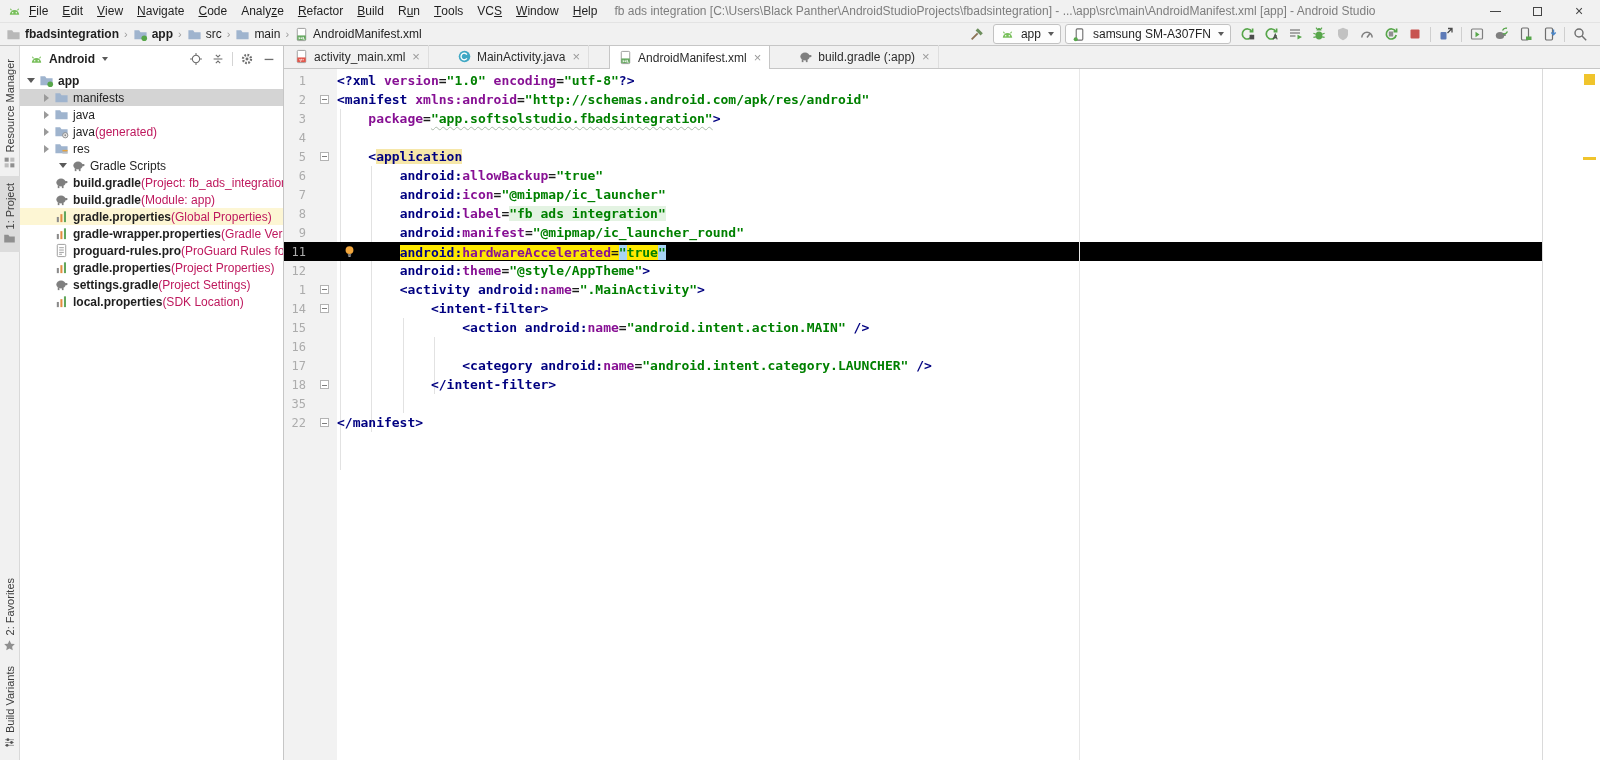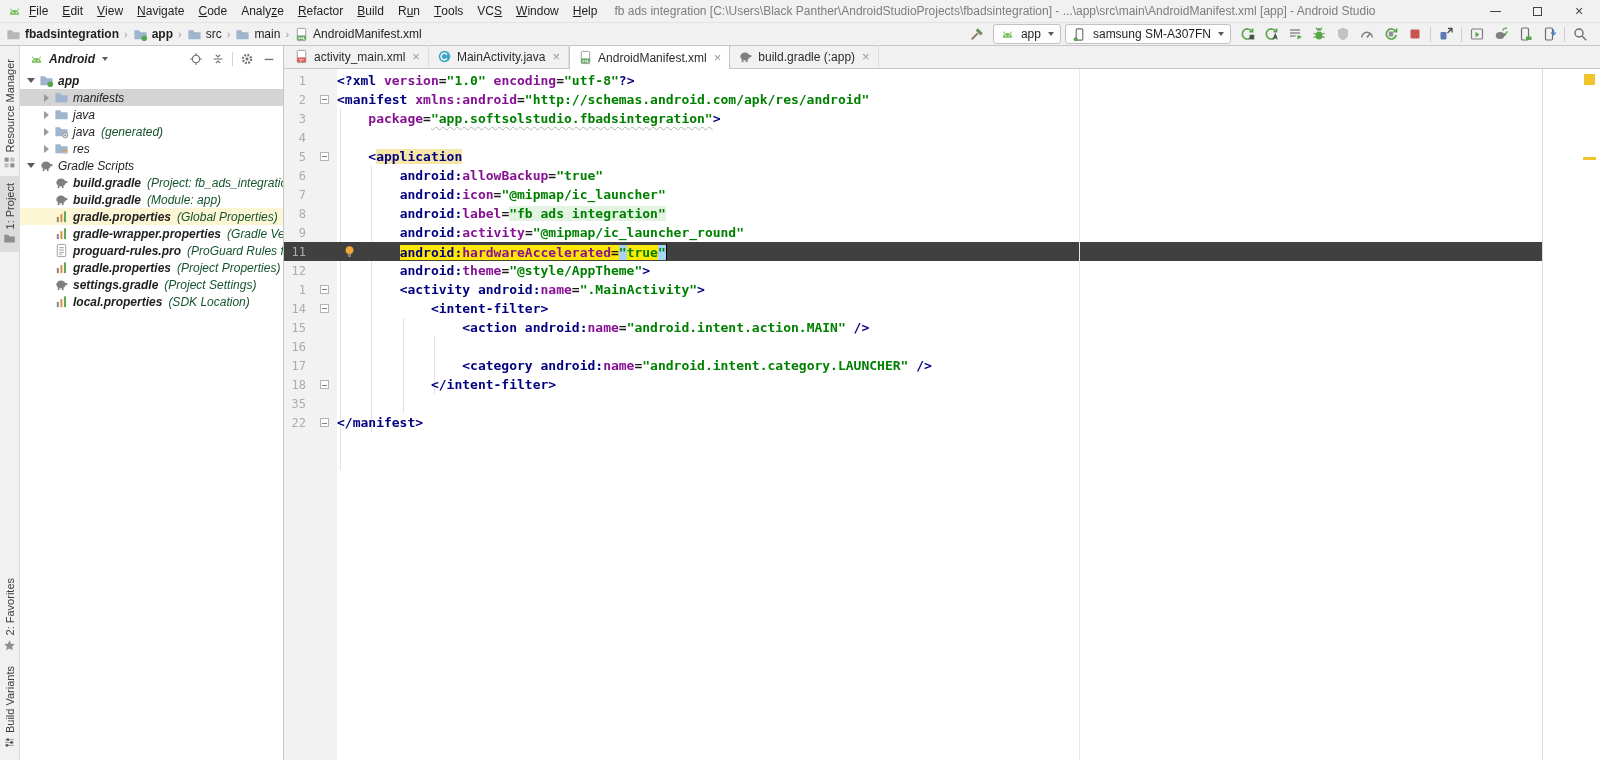--- a/index.html
+++ b/index.html
@@ -38,59 +38,59 @@
   .main { display:flex; height:714px; }
 
   .stripe { width:20px; background:#f1f1f1; border-right:1px solid #d9d9d9;
     display:flex; flex-direction:column; align-items:center; padding:6px 0 4px 0; flex:none; }
   .stripe-btn { display:flex; flex-direction:column; align-items:center; gap:3px; padding:7px 0; width:20px; color:#3c3c3c; }
   .stripe-btn .vlabel { writing-mode:vertical-rl; transform:rotate(180deg); font-size:11px; color:#3c3c3c; }
   .stripe-btn.active { background:#dcdcdc; }
   .stripe-spacer { flex:1; }
 
   .project { width:264px; background:#fff; border-right:1px solid #c6c6c6;
-    display:flex; flex-direction:column; flex:none;font-style:italic; }
+    display:flex; flex-direction:column; flex:none; }
   .project-header { height:26px; display:flex; align-items:center; padding:0 6px 0 8px; gap:5px; flex:none; }
   .ph-right { margin-left:auto; display:flex; align-items:center; gap:6px; }
   .ph-icon { width:16px; height:16px; display:flex; align-items:center; justify-content:center; }
   .ph-sep { width:1px; height:14px; background:#d4d4d4; }
   .tree { flex:1; overflow:hidden; }
   .tree-row { height:17px; display:flex; align-items:center; white-space:nowrap; }
   .tree-row.selected { background:#d4d4d4; }
   .tree-row.hl { background:#fdf6d4; }
   .tree-row .chev { width:12px; flex:none; display:flex; align-items:center; justify-content:center; }
   .tree-row .ticon { width:16px; height:16px; margin:0 4px 0 2px; flex:none; }
   .tree-row .tlabel.bold { font-weight:bold; }
-  .tree-row .tsuffix { color:#14532d; margin-left:6px; }
+  .tree-row .tsuffix { color:#be185d; margin-left:0; }
   .chev-r { width:0; height:0; border-top:4px solid transparent; border-bottom:4px solid transparent; border-left:5px solid #9a9a9a; }
   .chev-d { width:0; height:0; border-left:4px solid transparent; border-right:4px solid transparent; border-top:5px solid #5a5a5a; }
 
   
   .editor { flex:1; display:flex; flex-direction:column; min-width:0; }
   .tabbar { height:23px; background:#f1f1f1; border-bottom:1px solid #c6c6c6;
-    display:flex; align-items:flex-end; padding-left:2px; flex:none; }
+    display:flex; align-items:flex-end; padding-left:2px; flex:none;gap:20px; }
   .tab { height:23px; display:flex; align-items:center; gap:5px; padding:0 8px;
     border-right:1px solid #dedede; color:#2b2b2b; position:relative; }
   .tab.active { background:#fff; border:1px solid #c6c6c6; border-bottom:none; margin-bottom:-1px; height:24px; z-index:2; }
   .tab .close { color:#9a9a9a; font-size:13px; line-height:1; margin-left:2px; }
   .tab .ticon { width:16px; height:16px; }
 
   .editor-body { flex:1; position:relative; background:#fff; overflow:hidden;
     font-family:"DejaVu Sans Mono", monospace; font-size:13px; font-weight:700; }
   .lines { position:absolute; left:0; top:2px; right:58px; }
   .gutter-bg { position:absolute; left:0; top:-2px; bottom:-714px; width:53px; background:#f2f2f2; height:714px; }
   .right-divider { position:absolute; top:0; bottom:0; width:1px; background:#dadada; }
   .margin-guide { position:absolute; top:0; bottom:0; width:1px; background:#e7e7e7; }
   .indent-guide { position:absolute; width:1px; background:#e2e2e2; }
   .err-stripe { position:absolute; right:0; top:0; bottom:0; width:20px; background:#fff; }
   .err-square { position:absolute; right:5px; top:5px; width:11px; height:11px; background:#f0c42c; }
   .err-mark { position:absolute; right:4px; width:13px; height:3px; background:#f0c42c; }
 
   .code-line { position:relative; height:19px; display:flex; align-items:center; }
-  .code-line.caret-row { background:#404040; }
+  .code-line.caret-row { background:#000000; }
   .lnum { width:22px; text-align:right; color:#acacac; font-weight:400; font-size:12px; flex:none; }
   .fold { width:31px; flex:none; display:flex; justify-content:flex-end; padding-right:8px; align-items:center; }
   .fold-mark { width:9px; height:9px; border:1px solid #b3b3b3; background:#fff; position:relative; }
   .fold-mark::after { content:""; position:absolute; left:1px; right:1px; top:3px; height:1px; background:#7d7d7d; }
   .fold-mark.end::after { top:auto; bottom:2px; }
   .ctext { white-space:pre; }
   .bulb { position:absolute; left:58px; top:2px; }
 
   .t { color:#000080; }
   .a { color:#871094; }
@@ -458,21 +458,21 @@
             </span>
             <span class="ticon" style="height: 15px; width: 15px;">
               <svg width="15" height="15" viewBox="0 0 16 16" fill="none">
                 <path d="M1.5 3.5h5l1.5 2h6.5v7.5h-13z" fill="#9FB4CE"></path>
                 <rect x="9" y="9.5" width="5.5" height="1.6" fill="#E8A33D"></rect>
                 <rect x="9" y="12" width="5.5" height="1.6" fill="#c4c4c4"></rect>
               </svg>
             </span>
             <span class="tlabel">res</span>
           </div>
-          <div class="tree-row" style="padding-left: 5px;">
+          <div class="tree-row" style="padding-left: 5px; margin-left: 32px;">
             <span class="chev">
               <span class="chev-d"></span>
             </span>
             <span class="ticon" style="height: 15px; width: 15px;">
               <svg width="15" height="15" viewBox="0 0 16 16" fill="none">
                 <ellipse cx="7.5" cy="8" rx="5" ry="4.2" fill="#7F7F7F"></ellipse>
                 <rect x="11.5" y="6.3" width="3" height="2.4" rx="1.2" fill="#7F7F7F"></rect>
                 <rect x="4" y="11" width="1.8" height="3" fill="#7F7F7F"></rect>
                 <rect x="8.4" y="11" width="1.8" height="3" fill="#7F7F7F"></rect>
               </svg>
@@ -674,21 +674,21 @@
               <span class="ctext"><span class="p">        </span><span class="n">android:</span><span class="a">icon</span><span class="p">=</span><span class="v">"@mipmap/ic_launcher"</span></span>
             </div>
             <div class="code-line">
               <span class="lnum">8</span>
               <span class="fold"></span>
               <span class="ctext"><span class="p">        </span><span class="n">android:</span><span class="a">label</span><span class="p">=</span><span class="v bgg">"fb ads integration"</span></span>
             </div>
             <div class="code-line">
               <span class="lnum">9</span>
               <span class="fold"></span>
-              <span class="ctext"><span class="p">        </span><span class="n">android:</span><span class="a">activity</span><span class="p">=</span><span class="v">"@mipmap/ic_launcher_round"</span></span>
+              <span class="ctext"><span class="p">        </span><span class="n">android:</span><span class="a">manifest</span><span class="p">=</span><span class="v">"@mipmap/ic_launcher_round"</span></span>
             </div>
             <div class="code-line caret-row">
               <span class="lnum">11</span>
               <span class="fold"></span>
               <span class="bulb">
                 <svg width="15" height="15" viewBox="0 0 16 16" fill="none">
                   <circle cx="8" cy="6.5" r="4.2" fill="#F2A63C"></circle>
                   <path d="M6.3 11.6h3.4M6.8 13.2h2.4" stroke="#9b9b9b" stroke-width="1.2"></path>
                 </svg>
               </span>

